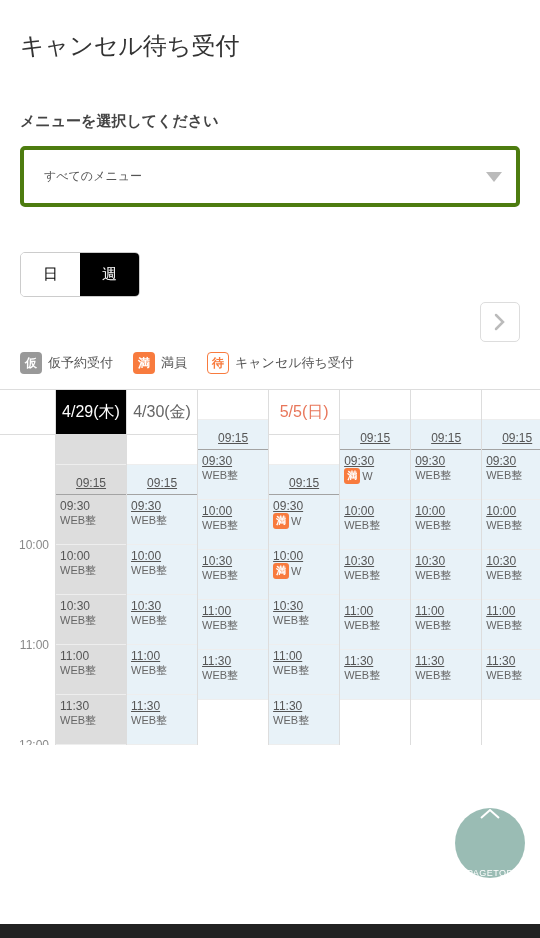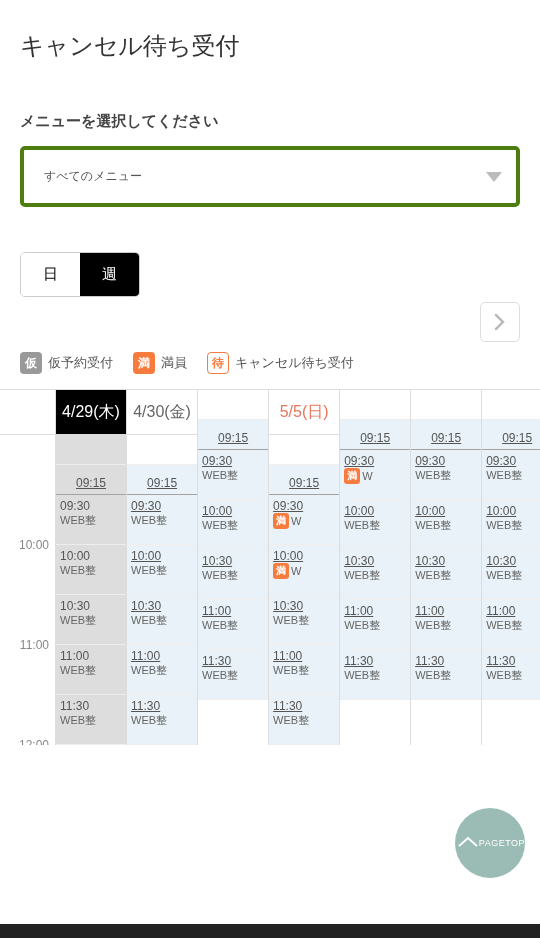--- a/index.html
+++ b/index.html
@@ -38,21 +38,21 @@
 .gap{height:30px;border-bottom:1px solid #eee}
 .slot{height:50px;border-bottom:1px solid #eee;padding:4px 4px;background:#e8f2f8;overflow:hidden;cursor:pointer;display:flex;flex-direction:column;justify-content:flex-start}
 .slot.disabled{background:#ddd}
 .slot-time{font-size:12px;color:#555;text-decoration:underline;white-space:nowrap}
 .slot.disabled .slot-time{text-decoration:none}
 .slot-text{font-size:11px;color:#666;white-space:nowrap;overflow:hidden;display:flex;align-items:center;gap:2px}
 .slot-badge{display:inline-flex;width:16px;height:16px;border-radius:3px;background:#f87b3e;color:#fff;font-size:10px;align-items:center;justify-content:center;font-weight:600;flex-shrink:0}
 .slot-mini{height:30px;border-bottom:1px solid #a3a3a3;padding:4px 20px;background:#e8f2f8;display:flex;align-items:flex-end;cursor:pointer}
 .slot-mini.disabled{background:#ddd}
 .slot-mini .slot-time{font-size:12px}
-.pagetop{position:fixed;right:15px;bottom:60px;width:70px;height:70px;border-radius:50%;background:rgba(120,165,155,0.75);display:flex;flex-direction:row;align-items:center;justify-content:flex-end;color:#fff;cursor:pointer}
+.pagetop{position:fixed;right:15px;bottom:60px;width:70px;height:70px;border-radius:50%;background:rgba(120,165,155,0.75);display:flex;flex-direction:column;align-items:center;justify-content:space-between;color:#fff;cursor:pointer}
 .pagetop svg{width:22px;height:12px;margin-bottom:2px}
 .pagetop-text{font-size:9px;letter-spacing:0.5px}
 .bottom-bar{position:fixed;bottom:0;left:0;width:540px;height:14px;background:#222}
 </style>
 </head>
 <body>
 
 <div class="container">
   <h1 class="page-title">キャンセル待ち受付</h1>
 

